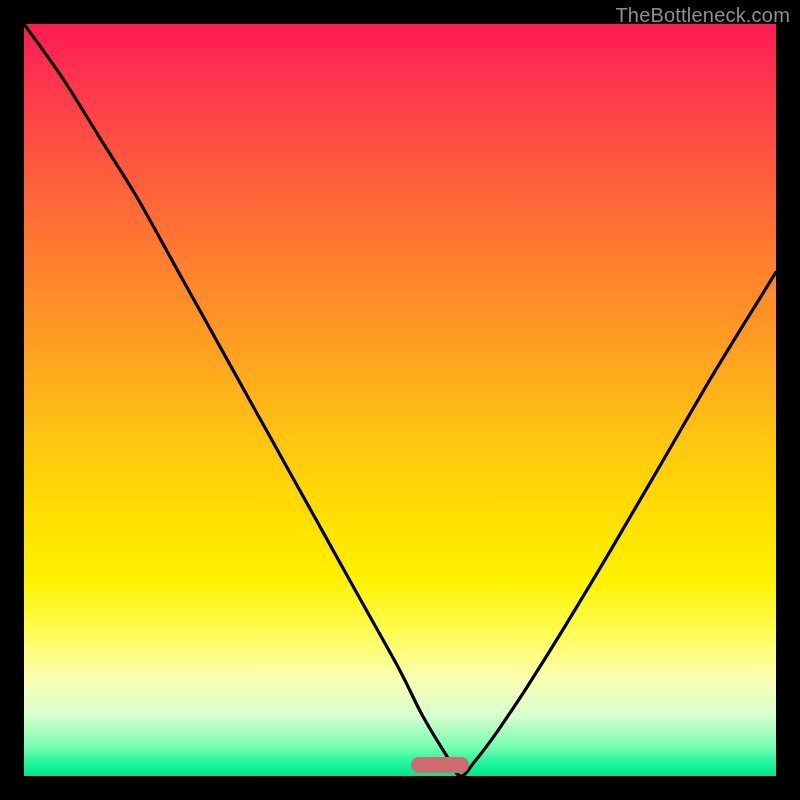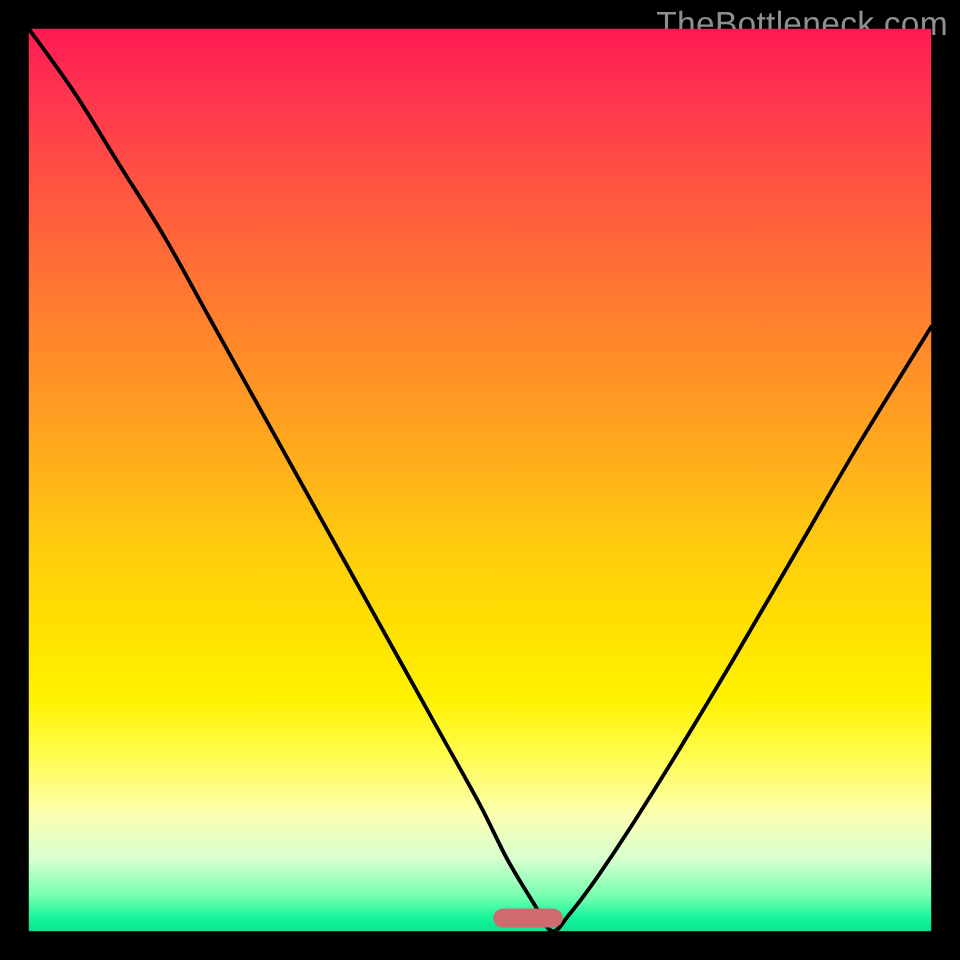--- a/index.html
+++ b/index.html
@@ -41,21 +41,21 @@
       #7affb0 96%,
       #17f49a 98.5%,
       #05e58e 100%
     );
   }
   .watermark {
     position: absolute;
     top: 4px;
     right: 10px;
     color: #8f8f8f;
-    font-size: 28px;
+    font-size: 20px;
     font-weight: 500;
     letter-spacing: 0.2px;
     user-select: none;
   }
   .marker {
     position: absolute;
     width: 58px;
     height: 16px;
     border-radius: 8px;
     background: #cf6a6f;

